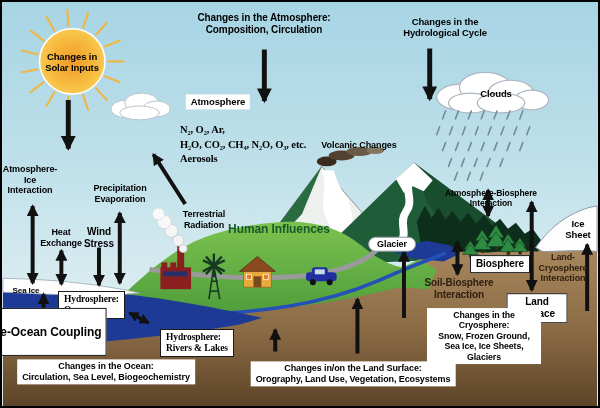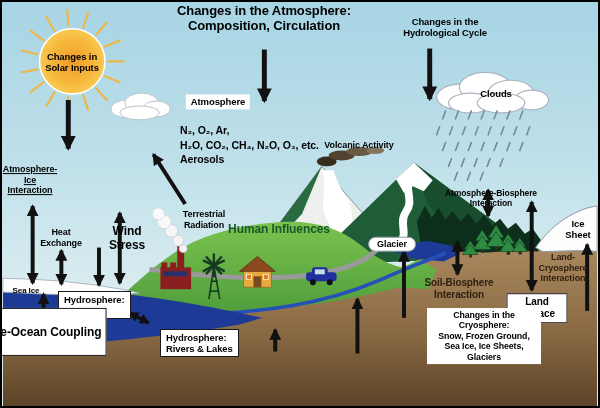--- a/index.html
+++ b/index.html
@@ -10,21 +10,21 @@
   }
   .scene{position:absolute;left:0;top:0;}
   .lbl{
     position:absolute;transform:translate(-50%,-50%);
     text-align:center;font-weight:bold;color:#000;
     white-space:pre-line;line-height:1.18;letter-spacing:-0.1px;
   }
   .box{background:#fff;padding:2px 5px;border:1px solid #1a1a1a;}
   .nob{border:none;}
   .pill{border:1px solid #8a96a0;border-radius:8px;padding:1px 8px;}
-  .left{text-align:left;transform:none;}
+  .left{text-align:left;transform:none;font-family:Liberation Serif, serif;}
   .green-txt{color:#17592b;}
   .brown-txt{color:#2f2011;}
 </style>
 </head>
 <body>
 
 <div class="stage">
 
   <svg class="scene" width="596" height="404" viewBox="0 0 600 408">
     <defs>
@@ -253,52 +253,59 @@
       <line x1="405" y1="319" x2="405" y2="252" marker-end="url(#ah)"></line>
       <line x1="459" y1="242" x2="459" y2="275" marker-start="url(#ah)" marker-end="url(#ah)"></line>
       <line x1="490" y1="190" x2="490" y2="216" marker-start="url(#ah)" marker-end="url(#ah)"></line>
       <line x1="534" y1="202" x2="534" y2="291" marker-start="url(#ah)" marker-end="url(#ah)"></line>
       <line x1="590" y1="312" x2="590" y2="245" marker-end="url(#ah)"></line>
     </g>
   </svg>
 
   <div class="lbl" style="left:70px;top:60px;font-size:9.5px;">Changes in
 Solar Inputs</div>
-  <div class="lbl" style="left:262px;top:16px;font-size:13px;">Changes in the Atmosphere:
+  <div class="lbl" style="left:262px;top:22px;font-size:10px;">Changes in the Atmosphere:
 Composition, Circulation</div>
   <div class="lbl" style="left:443px;top:25px;font-size:9.5px;">Changes in the
 Hydrological Cycle</div>
   <div class="lbl box nob" style="left:216px;top:100px;font-size:9.5px;">Atmosphere</div>
   <div class="lbl" style="left:494px;top:92px;font-size:9.5px;">Clouds</div>
   <div class="lbl left" style="left:178px;top:121px;font-size:10.5px;line-height:1.4;">N₂, O₂,  Ar,
 H₂O, CO₂, CH₄, N₂O, O₃, etc.
 Aerosols</div>
-  <div class="lbl" style="left:357px;top:143px;font-size:9px;">Volcanic Activity</div>
-  <div class="lbl" style="left:28px;top:178px;font-size:9px;text-decoration:underline;">Atmosphere-
+  <div class="lbl" style="left:357px;top:143px;font-size:9px;">Volcanic Changes</div>
+  <div class="lbl" style="left:28px;top:178px;font-size:9px;">Atmosphere-
 Ice
 Interaction</div>
+  <div class="lbl" style="left:118px;top:192px;font-size:9px;">Precipitation
+Evaporation</div>
   <div class="lbl" style="left:59px;top:236px;font-size:9px;">Heat
 Exchange</div>
-  <div class="lbl" style="left:97px;top:236px;font-size:12px;margin-left:28px;">Wind
+  <div class="lbl" style="left:97px;top:236px;font-size:10px;">Wind
 Stress</div>
   <div class="lbl" style="left:202px;top:218px;font-size:9px;">Terrestrial
 Radiation</div>
   <div class="lbl green-txt" style="left:277px;top:227px;font-size:12px;">Human Influences</div>
   <div class="lbl box pill" style="left:390px;top:242px;font-size:9px;background:#fff;">Glacier</div>
   <div class="lbl" style="left:489px;top:196px;font-size:8.5px;">Atmosphere-Biosphere
 Interaction</div>
   <div class="lbl" style="left:576px;top:227px;font-size:9.5px;">Ice Sheet</div>
+  <div class="lbl box" style="left:498px;top:262px;font-size:10px;">Biosphere</div>
   <div class="lbl brown-txt" style="left:561px;top:266px;font-size:9px;">Land-
 Cryosphere
 Interaction</div>
   <div class="lbl brown-txt" style="left:457px;top:287px;font-size:10px;">Soil-Biosphere
 Interaction</div>
   <div class="lbl box" style="left:535px;top:306px;font-size:10px;">Land Surface</div>
   <div class="lbl" style="left:24px;top:289px;font-size:8px;">Sea Ice</div>
   <div class="lbl box left" style="left:56px;top:289px;font-size:9.5px;">Hydrosphere:
 Ocean</div>
   <div class="lbl box" style="left:44px;top:330px;font-size:12px;padding:16px 4px;">Ice-Ocean Coupling</div>
   <div class="lbl box left" style="left:158px;top:327px;font-size:9.5px;">Hydrosphere:
 Rivers &amp; Lakes</div>
+  <div class="lbl box nob" style="left:104px;top:370px;font-size:9px;">Changes in the Ocean:
+Circulation, Sea Level, Biogeochemistry</div>
+  <div class="lbl box nob" style="left:351px;top:372px;font-size:9px;">Changes in/on the Land Surface:
+Orography, Land Use, Vegetation, Ecosystems</div>
   <div class="lbl box nob" style="left:482px;top:334px;font-size:8.8px;">Changes in the Cryosphere:
 Snow, Frozen Ground, Sea Ice, Ice Sheets, Glaciers</div>
 
 </div>
 
 </body></html>

